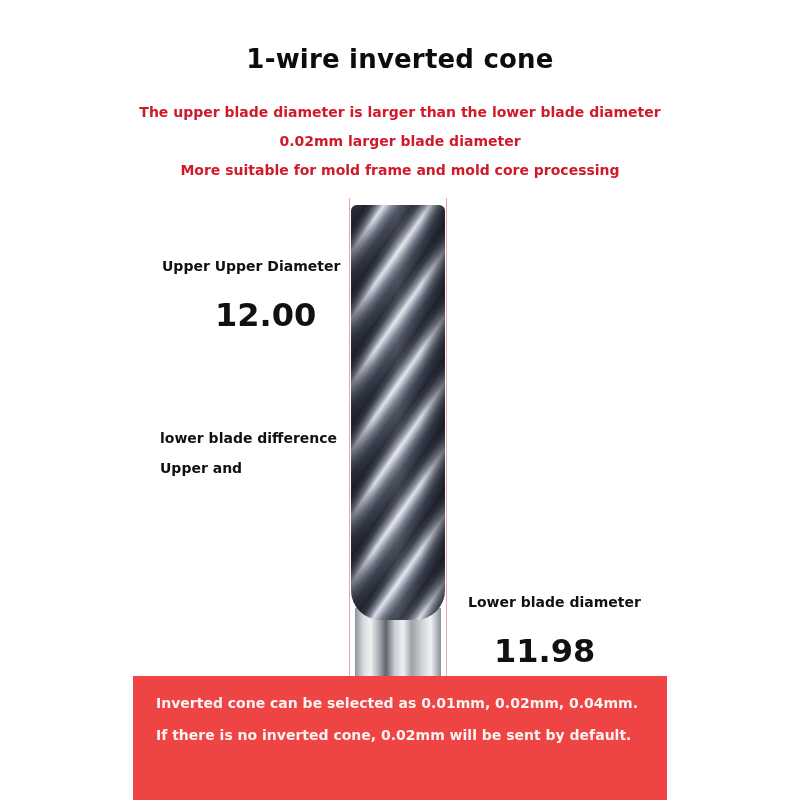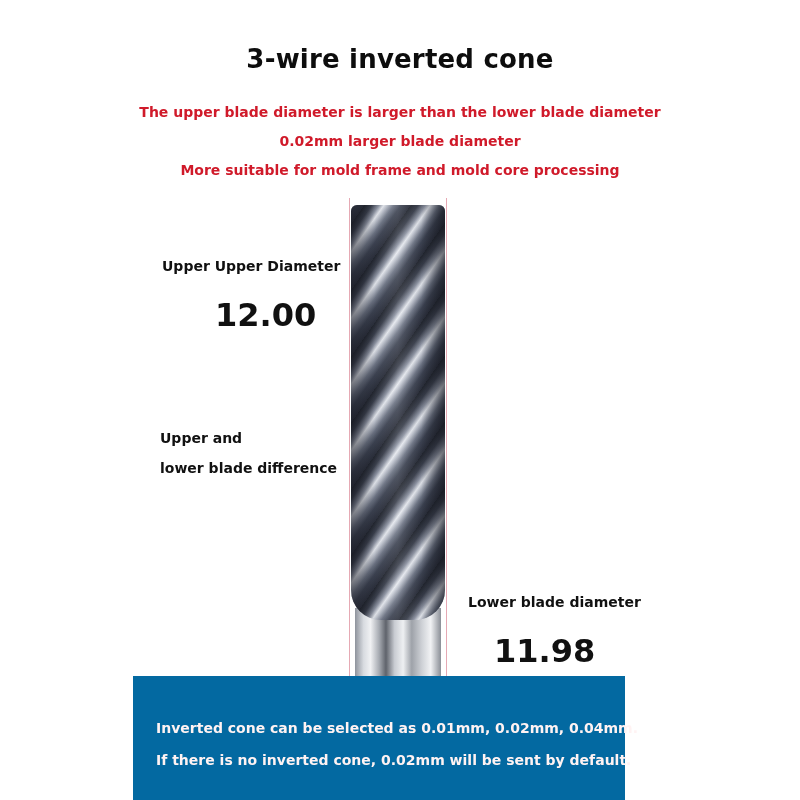--- a/index.html
+++ b/index.html
@@ -115,58 +115,58 @@
     .upper-value { left: 215px; top: 296px; }
     .diff-label { left: 160px; top: 423px; line-height: 30px; }
     .lower-label { left: 468px; top: 594px; }
     .lower-value { left: 494px; top: 632px; }
 
     
     .notice {
       position: absolute;
       left: 133px;
       top: 676px;
-      width: 492px;
+      width: 534px;
       height: 124px;
-      background: #0369a1;
+      background: #ef4444;
       color: #ffffff;
       box-sizing: border-box;
-      padding: 36px 0 0 23px;
+      padding: 11px 0 0 23px;
     }
     .notice p {
       margin: 0;
       font-size: 14px;
       font-weight: bold;
       line-height: 32px;
       color: #fff3f3;
       white-space: nowrap;
     }
   </style>
 </head>
 <body>
 
-<div class="title">3-wire inverted cone</div>
+<div class="title">1-wire inverted cone</div>
 
 <div class="red-line l1">The upper blade diameter is larger than the lower blade diameter</div>
 <div class="red-line l2">0.02mm larger blade diameter</div>
 <div class="red-line l3">More suitable for mold frame and mold core processing</div>
 
 <div class="tool">
   <div class="guide left"></div>
   <div class="guide right"></div>
   <div class="shank"></div>
   <div class="flutes"></div>
 </div>
 
 <div class="label upper-label">Upper Upper Diameter</div>
 <div class="big-value upper-value">12.00</div>
 
 <div class="label diff-label">
+  <div>lower blade difference</div>
   <div>Upper and</div>
-  <div>lower blade difference</div>
 </div>
 
 <div class="label lower-label">Lower blade diameter</div>
 <div class="big-value lower-value">11.98</div>
 
 <div class="notice">
   <p>Inverted cone can be selected as 0.01mm, 0.02mm, 0.04mm.</p>
   <p>If there is no inverted cone, 0.02mm will be sent by default.</p>
 </div>
 

